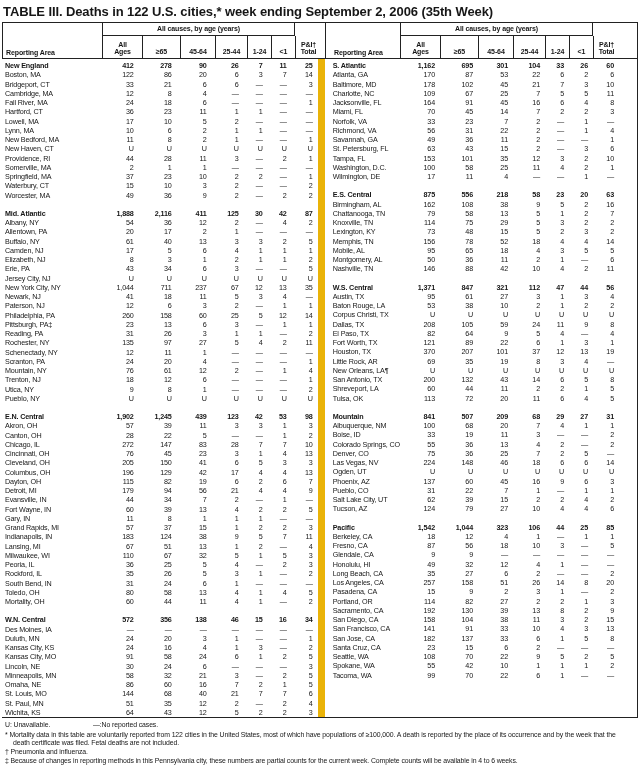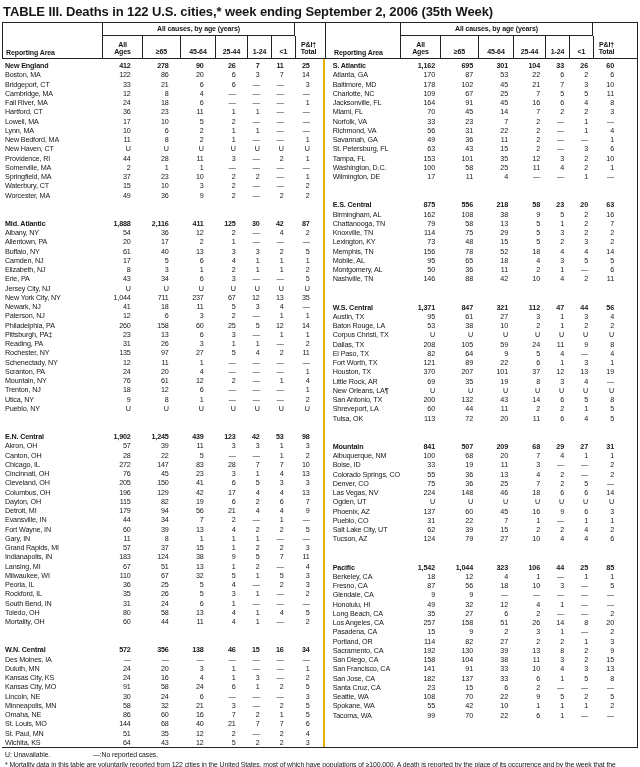--- a/index.html
+++ b/index.html
@@ -22,24 +22,24 @@
   .hl { flex:1; font-size:7px; font-weight:bold; padding-left:3px; display:flex; align-items:flex-end; padding-bottom:2px; letter-spacing:-0.1px; }
   .hc { font-size:7px; font-weight:bold; text-align:center; white-space:pre-line; line-height:7.6px;
         border-left:1px solid #222; display:flex; flex-direction:column; justify-content:flex-end; padding-bottom:2px; letter-spacing:-0.1px; }
 
   
   .c0{width:40px}.c1{width:38px}.c2{width:35px}.c3{width:32px}.c4{width:24px}.c5{width:24px}.c6{width:26px}
 
   
   .tbody { display:flex; align-items:flex-start; border-bottom:1px solid #222; border-right:1px solid #222; }
   .bhalf { display:flex; flex-direction:column; padding-top:2px; }
-  .bhalf.left  { width:323px; border-right:2px solid #eab308; padding-right:8px; min-height:643px; }
+  .bhalf.left  { width:323px; border-right:7px solid #eab308; padding-right:0; min-height:643px; }
   .bhalf.right { flex:1; padding-left:5px; padding-right:18px;justify-content:flex-end; }
   .trow { display:flex; height:9.25px; line-height:9.4px; font-size:7.2px; letter-spacing:-0.15px; }
-  .trow.gap { margin-top:19px; }
+  .trow.gap { margin-top:9px; }
   .trow.section, .trow.total { font-weight:bold; }
   .cl { flex:1; padding-left:3px; white-space:nowrap; overflow:visible; }
   .cn { text-align:right; padding-right:5px; white-space:nowrap; }
 
   
   .foot { margin-top:3px; padding:0 4px 0 3px; font-size:6.9px; line-height:8.7px; letter-spacing:-0.1px; }
   .legend { display:flex; margin-bottom:1px; }
   .legend .l1 { width:88px; }
   .fnote { padding-left:8px; text-indent:-8px; }
 </style>

